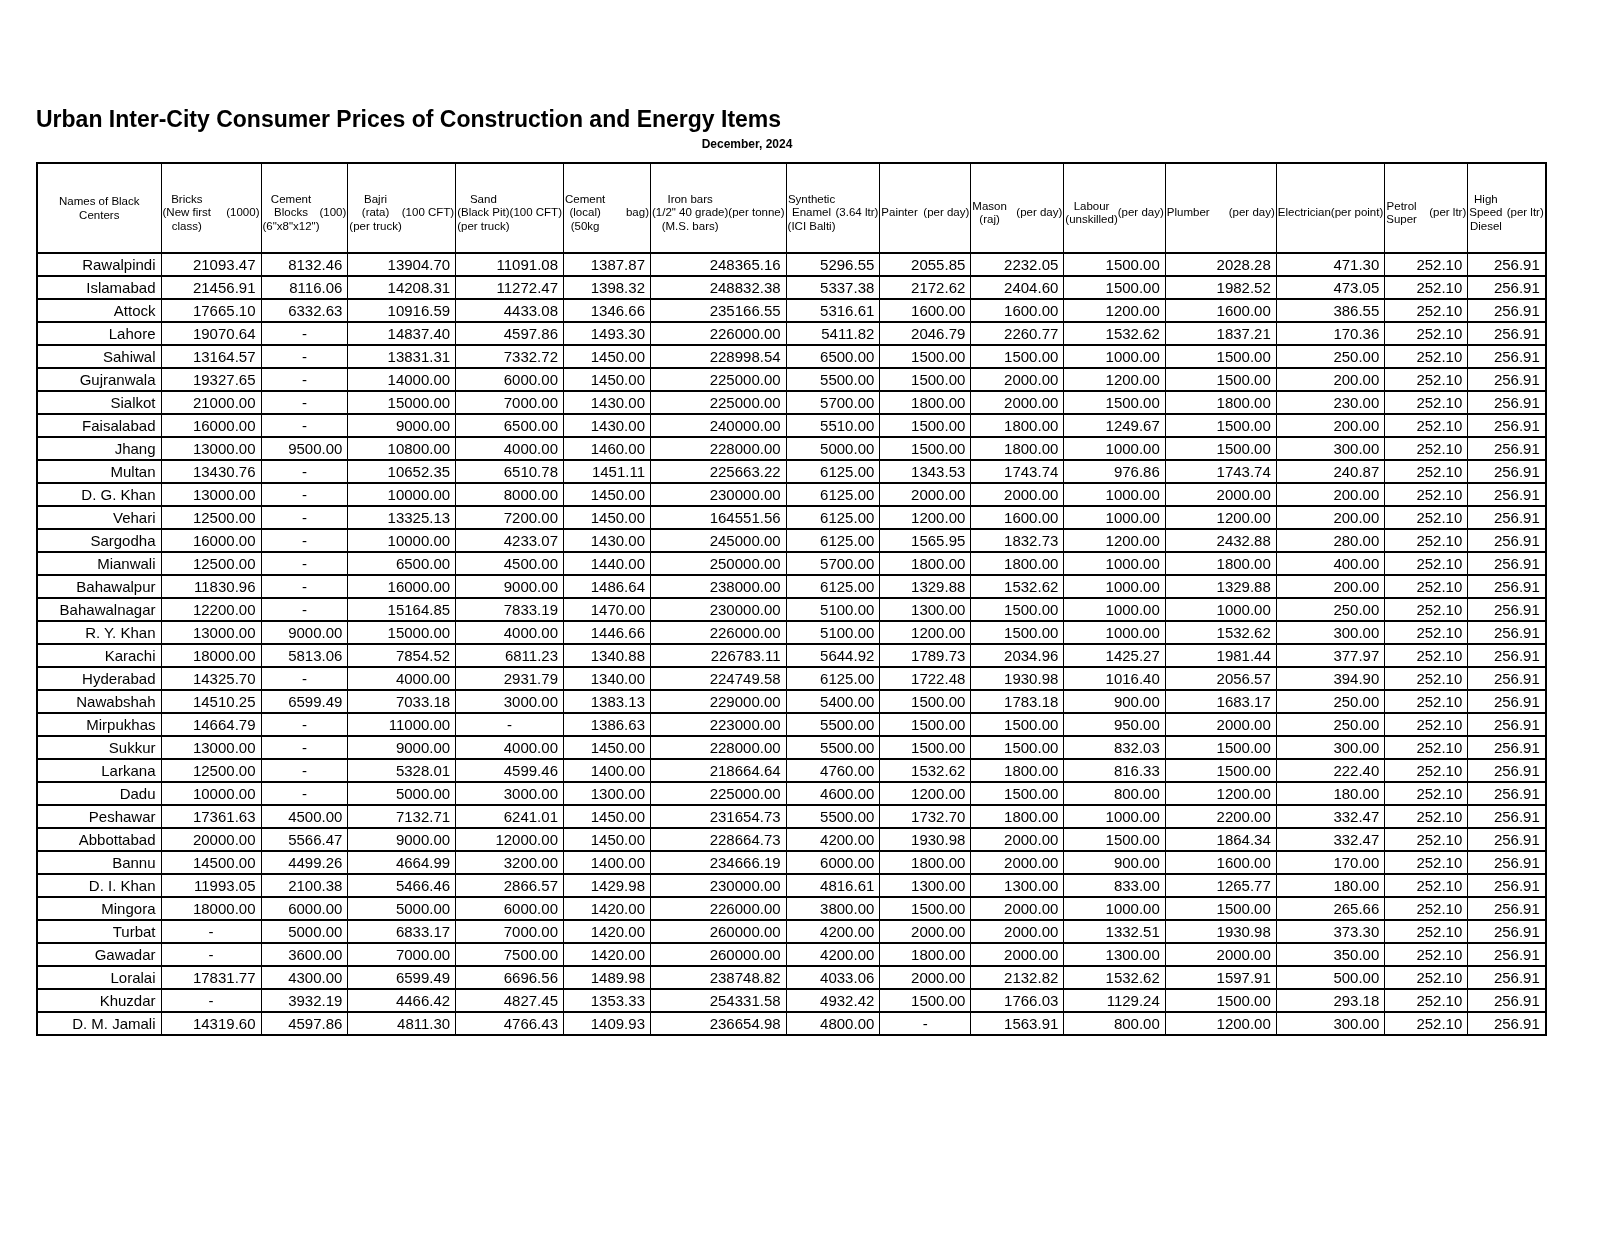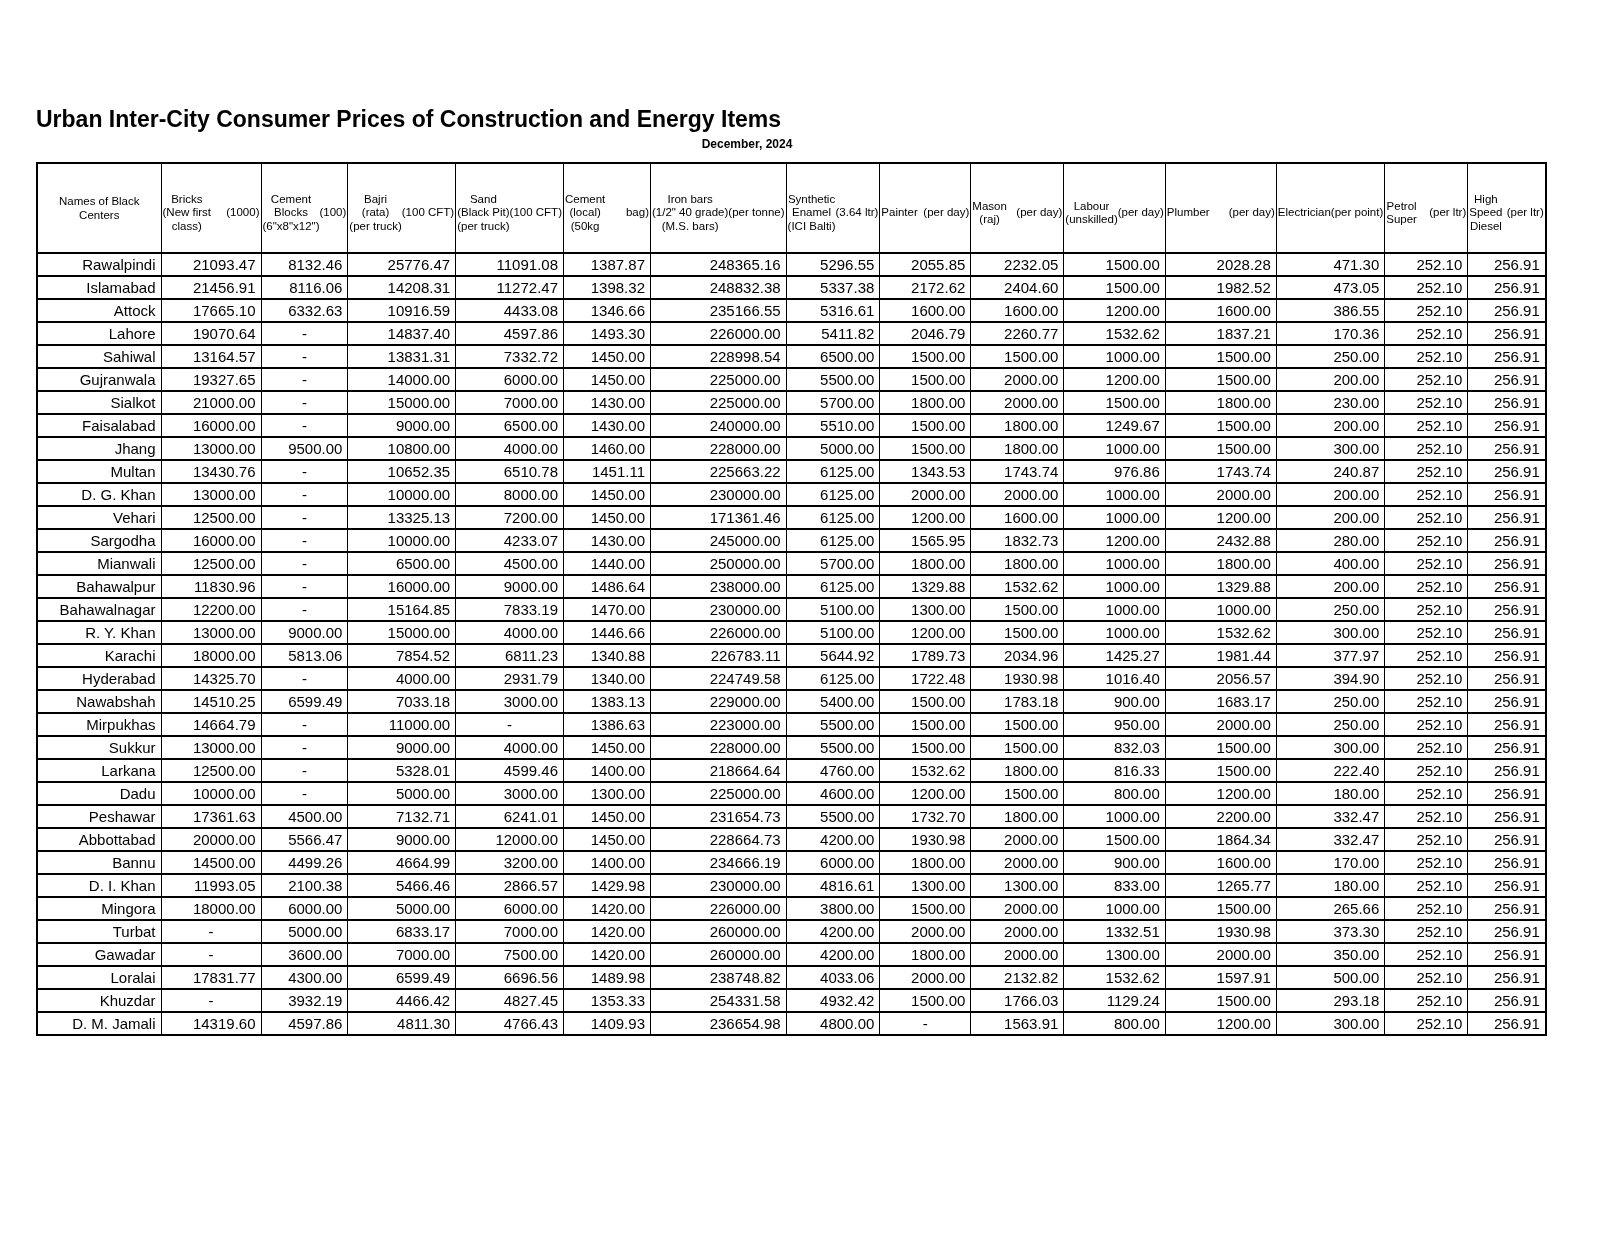--- a/index.html
+++ b/index.html
@@ -182,21 +182,21 @@
               <div class="h-unit">(per ltr)</div>
             </div>
           </th>
         </tr>
       </thead>
       <tbody>
         <tr>
           <td class="city">Rawalpindi</td>
           <td class="num">21093.47</td>
           <td class="num">8132.46</td>
-          <td class="num">25776.47</td>
+          <td class="num">13904.70</td>
           <td class="num">11091.08</td>
           <td class="num">1387.87</td>
           <td class="num">248365.16</td>
           <td class="num">5296.55</td>
           <td class="num">2055.85</td>
           <td class="num">2232.05</td>
           <td class="num">1500.00</td>
           <td class="num">2028.28</td>
           <td class="num">471.30</td>
           <td class="num">252.10</td>
@@ -372,21 +372,21 @@
           <td class="num">252.10</td>
           <td class="num">256.91</td>
         </tr>
         <tr>
           <td class="city">Vehari</td>
           <td class="num">12500.00</td>
           <td class="num dash">-</td>
           <td class="num">13325.13</td>
           <td class="num">7200.00</td>
           <td class="num">1450.00</td>
-          <td class="num">171361.46</td>
+          <td class="num">164551.56</td>
           <td class="num">6125.00</td>
           <td class="num">1200.00</td>
           <td class="num">1600.00</td>
           <td class="num">1000.00</td>
           <td class="num">1200.00</td>
           <td class="num">200.00</td>
           <td class="num">252.10</td>
           <td class="num">256.91</td>
         </tr>
         <tr>

